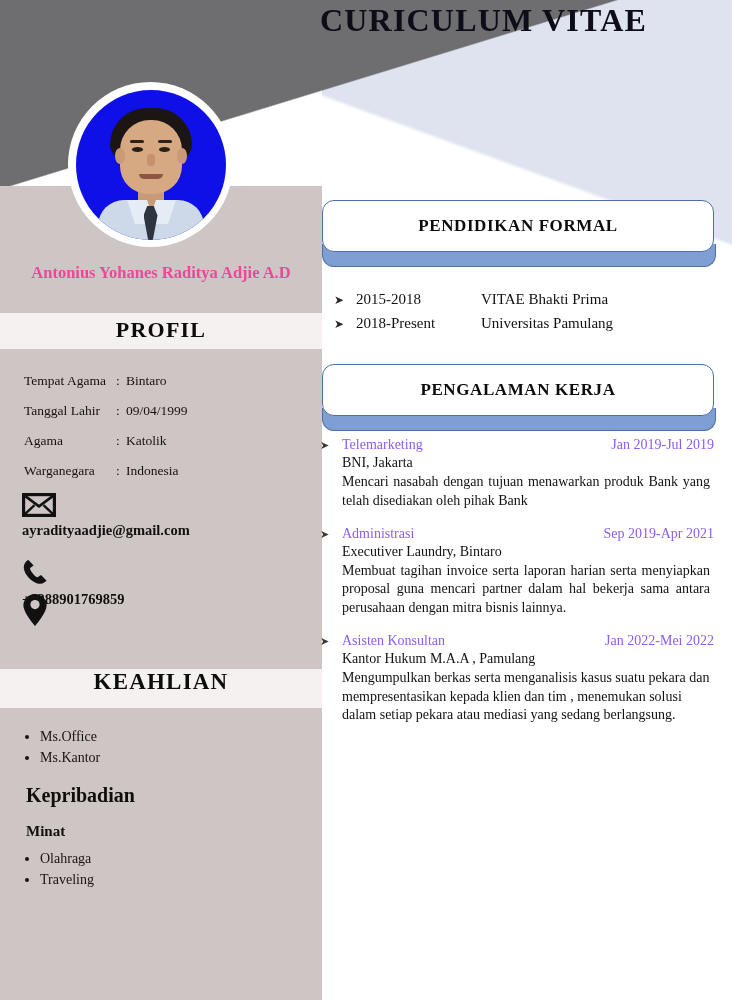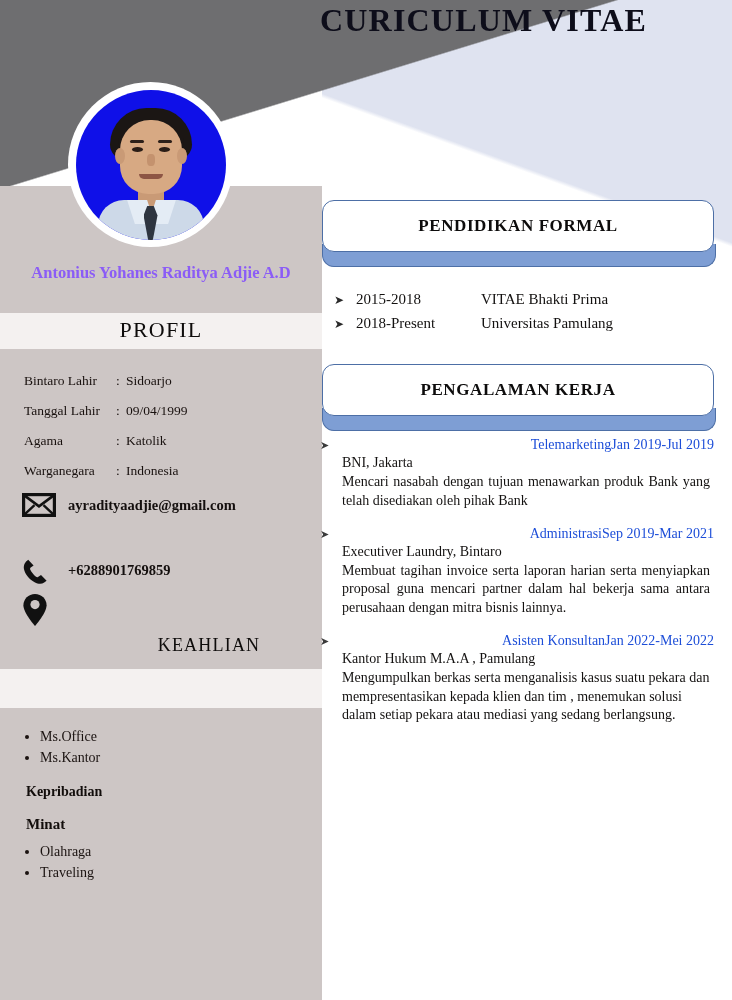--- a/index.html
+++ b/index.html
@@ -94,54 +94,54 @@
     transform:skewX(-18deg);
   }
   .ph-tie{
     position:absolute;left:68px;top:116px;width:14px;height:38px;
     background:#2e3540;clip-path:polygon(28% 0,72% 0,100% 26%,62% 100%,38% 100%,0 26%);
   }
 
   
   .name{
     position:absolute;left:8px;top:262px;width:306px;
-    text-align:center;font-weight:bold;font-size:16.5px;color:#8b5cf6;
+    text-align:center;font-weight:bold;font-size:16.5px;color:#ec4899;
     line-height:1.32;
   }
   .sec-head{
     position:absolute;left:0;width:322px;text-align:center;
-    font-weight:normal;font-size:22px;letter-spacing:1.2px;color:#0e0c0b;
+    font-weight:bold;font-size:22px;letter-spacing:1.2px;color:#0e0c0b;
   }
   .sec-profil{top:317px;}
-  .sec-keahlian{top:635px;font-size:18px;margin-left:48px;}
+  .sec-keahlian{top:669px;font-size:23px;}
 
   .profile-list{
     position:absolute;left:24px;top:374px;width:290px;
     font-size:13.5px;color:#18100e;
   }
   .profile-row{display:flex;margin-bottom:15px;line-height:1.1;}
   .pr-label{width:92px;flex:none;}
   .pr-colon{width:10px;flex:none;}
   .pr-value{flex:1;}
 
-  .contact{position:absolute;left:22px;width:300px;}
+  .contact{position:absolute;left:22px;width:300px;flex-direction:column;}
   .c-email{top:492px;}
   .c-phone{top:540px;margin-top:17px;}
   .c-addr{top:592px;}
   .contact{display:flex;align-items:flex-start;}
   .c-icon{width:46px;flex:none;display:flex;align-items:center;justify-content:flex-start;padding-top:1px;}
   .c-text{font-weight:bold;font-size:14.5px;color:#140f0e;line-height:1.62;padding-top:2px;}
   .c-text.addr{font-size:13px;padding-top:0;}
 
   .skill-block{position:absolute;left:14px;top:726px;width:300px;color:#1a1210;}
   .skill-block ul{margin:0;padding:0 0 0 26px;list-style:disc;}
   .skill-block li{font-size:14px;line-height:1.52;}
   .skill-block ul.small li{font-size:13px;line-height:1.5;}
   .skill-sub{
-    font-weight:bold;font-size:14px;margin:15px 0 3px 12px;color:#120d0b;
+    font-weight:bold;font-size:20px;margin:15px 0 3px 12px;color:#120d0b;
   }
   .skill-sub.minat{margin-top:16px;margin-bottom:8px;font-size:15px;}
 
   
   .rbox{
     position:absolute;left:322px;width:392px;
   }
   .rbox-title{
     position:relative;box-sizing:border-box;
     height:52px;background:#ffffff;
@@ -164,21 +164,21 @@
   }
   .edu-row{display:flex;align-items:baseline;margin-bottom:5px;line-height:1.25;}
   .arrow{width:22px;flex:none;font-size:12px;color:#2a2a2a;}
   .edu-period{width:125px;flex:none;}
   .edu-school{flex:1;}
 
   .exp-list{position:absolute;left:320px;top:436px;width:400px;}
   .exp-item{display:flex;margin-bottom:14px;}
   .exp-arrow{width:22px;flex:none;font-size:11px;color:#3a3a3a;padding-top:3px;}
   .exp-body{flex:1;}
-  .exp-head{display:flex;justify-content:flex-end;font-size:14px;color:#1d4ed8;line-height:1.3;}
+  .exp-head{display:flex;justify-content:space-between;font-size:14px;color:#8b5cf6;line-height:1.3;}
   .exp-role{flex:none;}
   .exp-date{flex:none;padding-right:6px;}
   .exp-org{font-size:14px;color:#131110;line-height:1.35;}
   .exp-desc{
     font-size:14px;color:#131110;line-height:1.34;text-align:justify;
     padding-right:10px;
   }
   .exp-desc.nojust{text-align:left;}
 
   svg{display:block;}
@@ -216,23 +216,23 @@
       <div class="ph-mouth"></div>
     </div>
   </div>
 
   <div class="name">Antonius Yohanes Raditya Adjie A.D</div>
 
   <div class="sec-head sec-profil">PROFIL</div>
 
   <div class="profile-list">
     <div class="profile-row">
-      <span class="pr-label">Bintaro Lahir</span>
+      <span class="pr-label">Tempat Agama</span>
       <span class="pr-colon">:</span>
-      <span class="pr-value">Sidoarjo</span>
+      <span class="pr-value">Bintaro</span>
     </div>
     <div class="profile-row">
       <span class="pr-label">Tanggal Lahir</span>
       <span class="pr-colon">:</span>
       <span class="pr-value">09/04/1999</span>
     </div>
     <div class="profile-row">
       <span class="pr-label">Agama</span>
       <span class="pr-colon">:</span>
       <span class="pr-value">Katolik</span>
@@ -325,21 +325,21 @@
         <div class="exp-org">BNI, Jakarta</div>
         <div class="exp-desc">Mencari nasabah dengan tujuan menawarkan produk Bank yang telah disediakan oleh pihak Bank</div>
       </div>
     </div>
 
     <div class="exp-item">
       <span class="exp-arrow">➤</span>
       <div class="exp-body">
         <div class="exp-head">
           <span class="exp-role">Administrasi</span>
-          <span class="exp-date">Sep 2019-Mar 2021</span>
+          <span class="exp-date">Sep 2019-Apr 2021</span>
         </div>
         <div class="exp-org">Executiver Laundry, Bintaro</div>
         <div class="exp-desc">Membuat tagihan invoice serta laporan harian serta menyiapkan proposal guna mencari partner dalam hal bekerja sama antara perusahaan dengan mitra bisnis lainnya.</div>
       </div>
     </div>
 
     <div class="exp-item">
       <span class="exp-arrow">➤</span>
       <div class="exp-body">
         <div class="exp-head">

